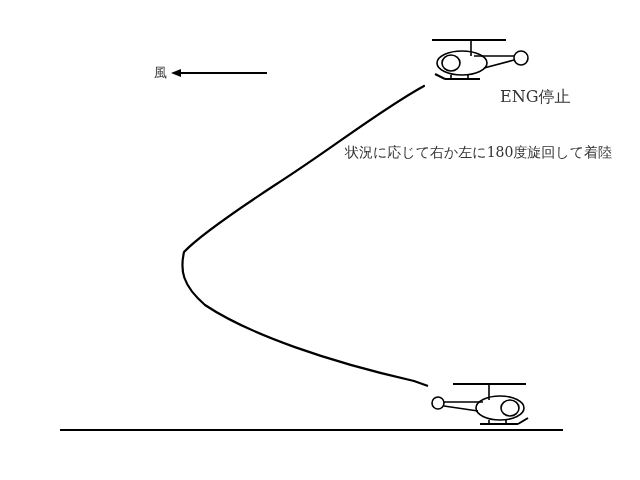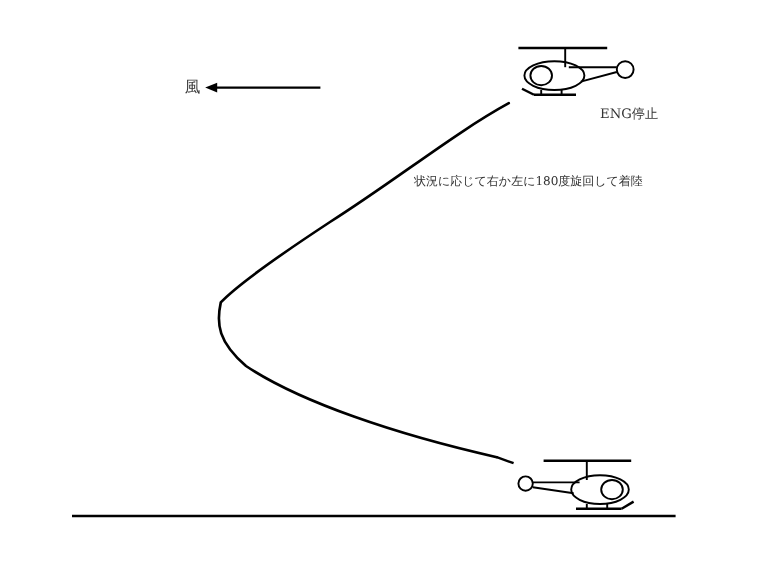--- a/index.html
+++ b/index.html
@@ -45,14 +45,14 @@
     <line x1="489" y1="420" x2="489" y2="424"></line>
     <line x1="506" y1="420" x2="506" y2="424"></line>
     <line x1="480" y1="424" x2="518" y2="424" stroke-width="2"></line>
     <line x1="518" y1="424" x2="528" y2="418" stroke-width="2"></line>
   </g>
 
   <line x1="60" y1="430" x2="563" y2="430" stroke="#000" stroke-width="2"></line>
 </svg>
 
 <div class="lbl" style="left:154px; top:64px; font-size:13px;">風</div>
-<div class="lbl" style="left:500px; top:87px; font-size:11px;">ENG停止</div>
-<div class="lbl" style="left:345px; top:144px; font-size:10px;">状況に応じて右か左に180度旋回して着陸</div>
+<div class="lbl" style="left:500px; top:87px; font-size:16px;">ENG停止</div>
+<div class="lbl" style="left:345px; top:144px; font-size:14px;">状況に応じて右か左に180度旋回して着陸</div>
 
 </body></html>

